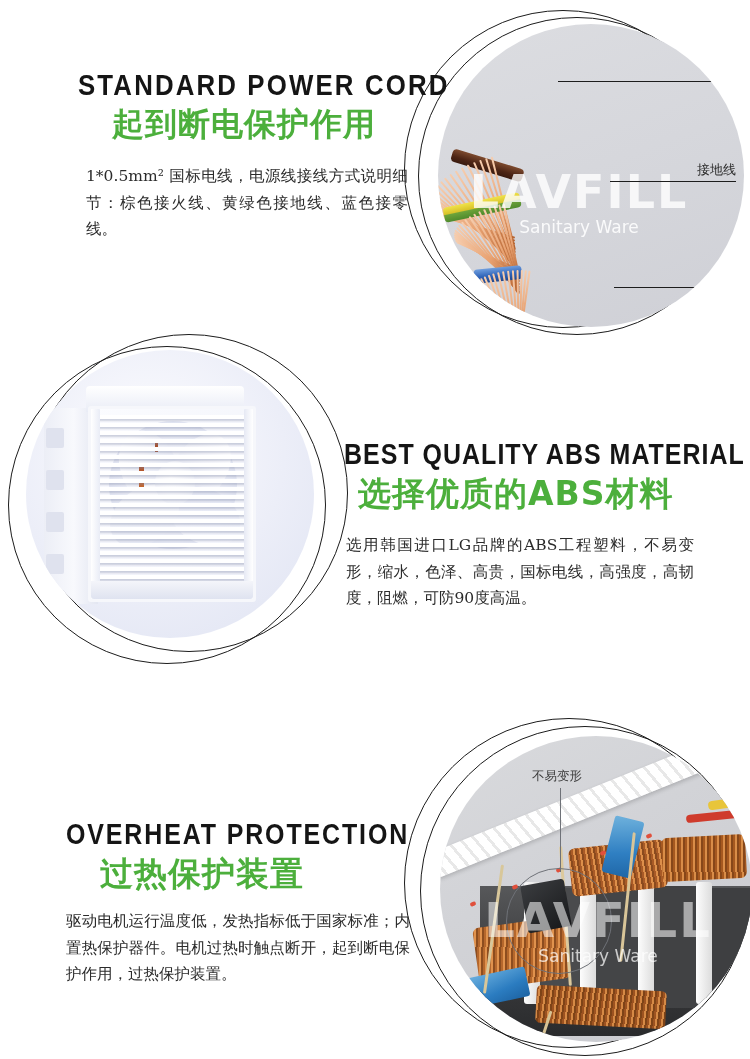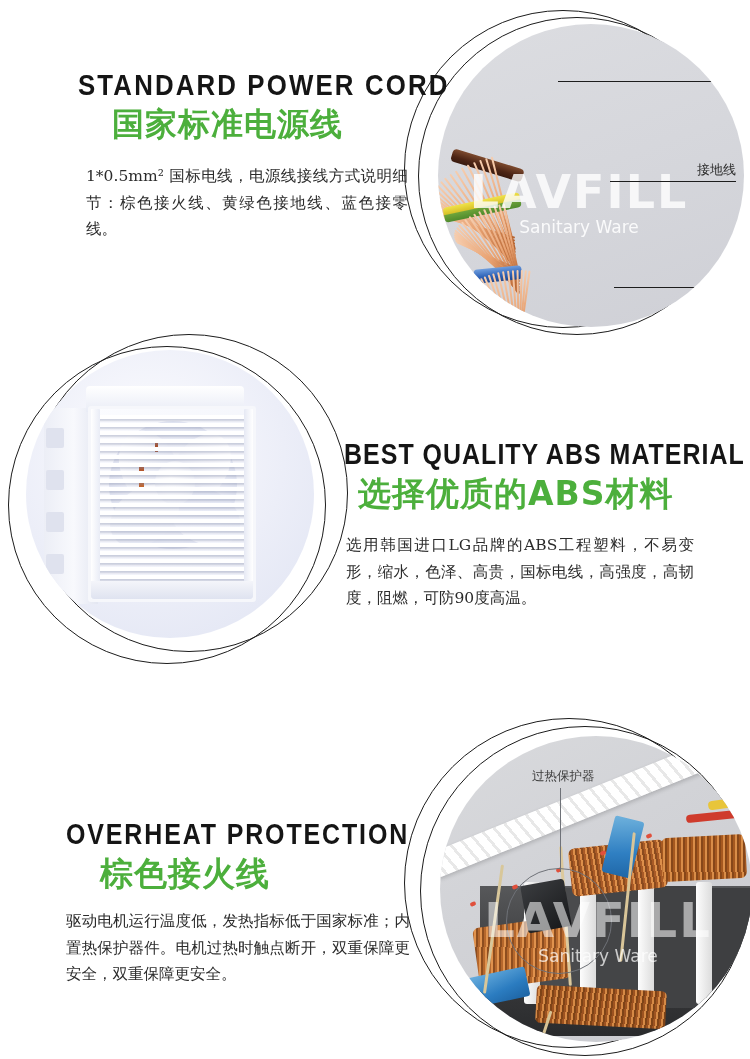--- a/index.html
+++ b/index.html
@@ -225,21 +225,21 @@
         <div class="tx">零线</div>
       </div>
 
     </div>
   </div>
 
   <div style="position:absolute; left:78px; top:68px; width:350px;">
     <div class="eng-title" style="font-size:30px; letter-spacing:2.5px;">STANDARD  POWER  CORD</div>
   </div>
   <div style="position:absolute; left:112px; top:103px; width:330px;">
-    <div class="cn-title" style="font-size:32px;">国家标准电源线</div>
+    <div class="cn-title" style="font-size:32px;">起到断电保护作用</div>
   </div>
   <div class="body-text" style="position:absolute; left:86px; top:163px; width:322px; font-size:15.5px;">1*0.5mm² 国标电线，电源线接线方式说明细节：棕色接火线、黄绿色接地线、蓝色接零线。</div>
 
 </div>
 
 <div class="section">
 
   <div class="frame" id="s2-frame">
     <div class="ring" id="s2-ring-outer"></div>
     <div class="ring" id="s2-ring-inner"></div>
@@ -382,31 +382,31 @@
            background:#d6c294; transform:rotate(18deg); border-radius:2px;"></div>
 
       <div class="motor-part" style="left:84px; top:146px; width:44px; height:48px;
            background:linear-gradient(150deg,#3a3c3f,#17181a); border-radius:3px; transform:rotate(-10deg);"></div>
 
       <div class="motor-part" style="left:268px; top:62px; width:52px; height:9px; background:#e8c53a; transform:rotate(-8deg); border-radius:4px;"></div>
       <div class="motor-part" style="left:246px; top:76px; width:62px; height:8px; background:#cf3b2c; transform:rotate(-6deg); border-radius:4px;"></div>
 
       <div class="callout-circle" style="left:66px; top:132px; width:106px; height:106px;"></div>
       <div class="callout-line" style="left:120px; top:52px; height:84px;"></div>
-      <div class="callout-text" style="left:92px; top:32px;">过热保护器</div>
+      <div class="callout-text" style="left:92px; top:32px;">不易变形</div>
 
       <div class="wm" style="left:18px; top:160px; width:280px;">
         <div class="wm-main" style="font-size:48px; color:rgba(255,255,255,0.55);">LAVFILL</div>
         <div class="wm-sub" style="font-size:17px; color:rgba(255,255,255,0.72);">Sanitary Ware</div>
       </div>
 
     </div>
   </div>
 
   <div style="position:absolute; left:66px; top:818px; width:360px;">
     <div class="eng-title" style="font-size:29px; letter-spacing:2.2px;">OVERHEAT PROTECTION</div>
   </div>
   <div style="position:absolute; left:100px; top:852px; width:340px;">
-    <div class="cn-title" style="font-size:33px;">棕色接火线</div>
-  </div>
-  <div class="body-text" style="position:absolute; left:66px; top:908px; width:344px; font-size:15.5px;">驱动电机运行温度低，发热指标低于国家标准；内置热保护器件。电机过热时触点断开，双重保障更安全，双重保障更安全。</div>
+    <div class="cn-title" style="font-size:33px;">过热保护装置</div>
+  </div>
+  <div class="body-text" style="position:absolute; left:66px; top:908px; width:344px; font-size:15.5px;">驱动电机运行温度低，发热指标低于国家标准；内置热保护器件。电机过热时触点断开，起到断电保护作用，过热保护装置。</div>
 
 </div>
 
 </body></html>

